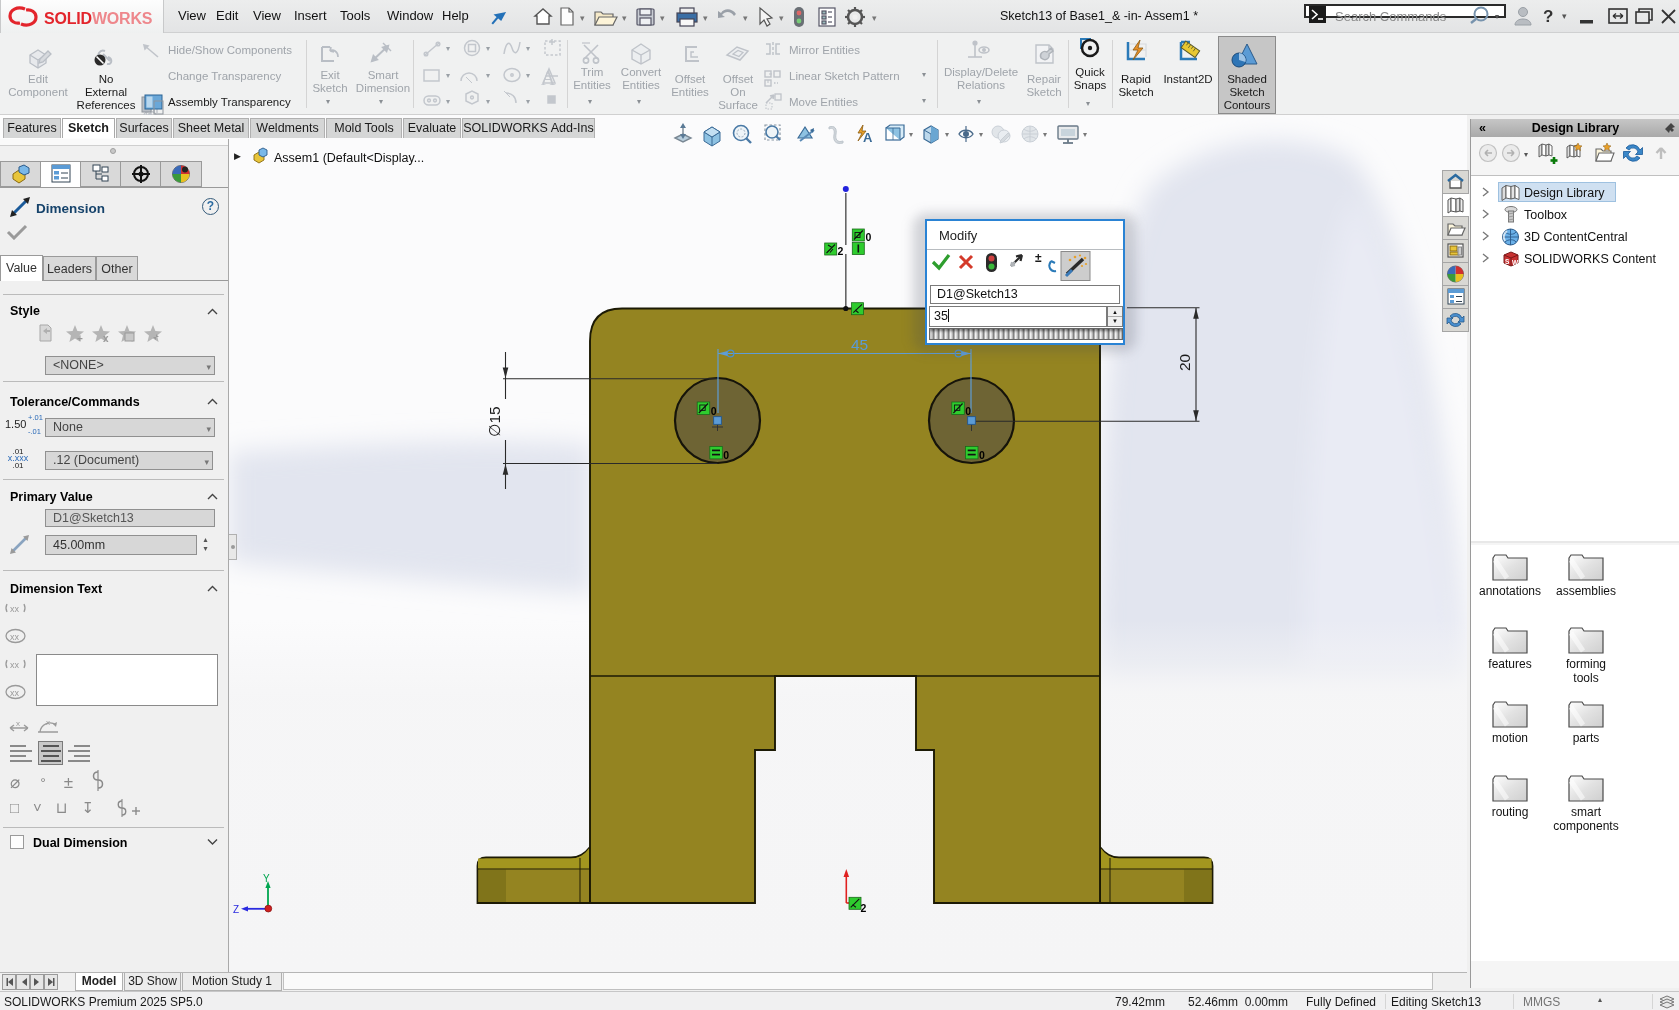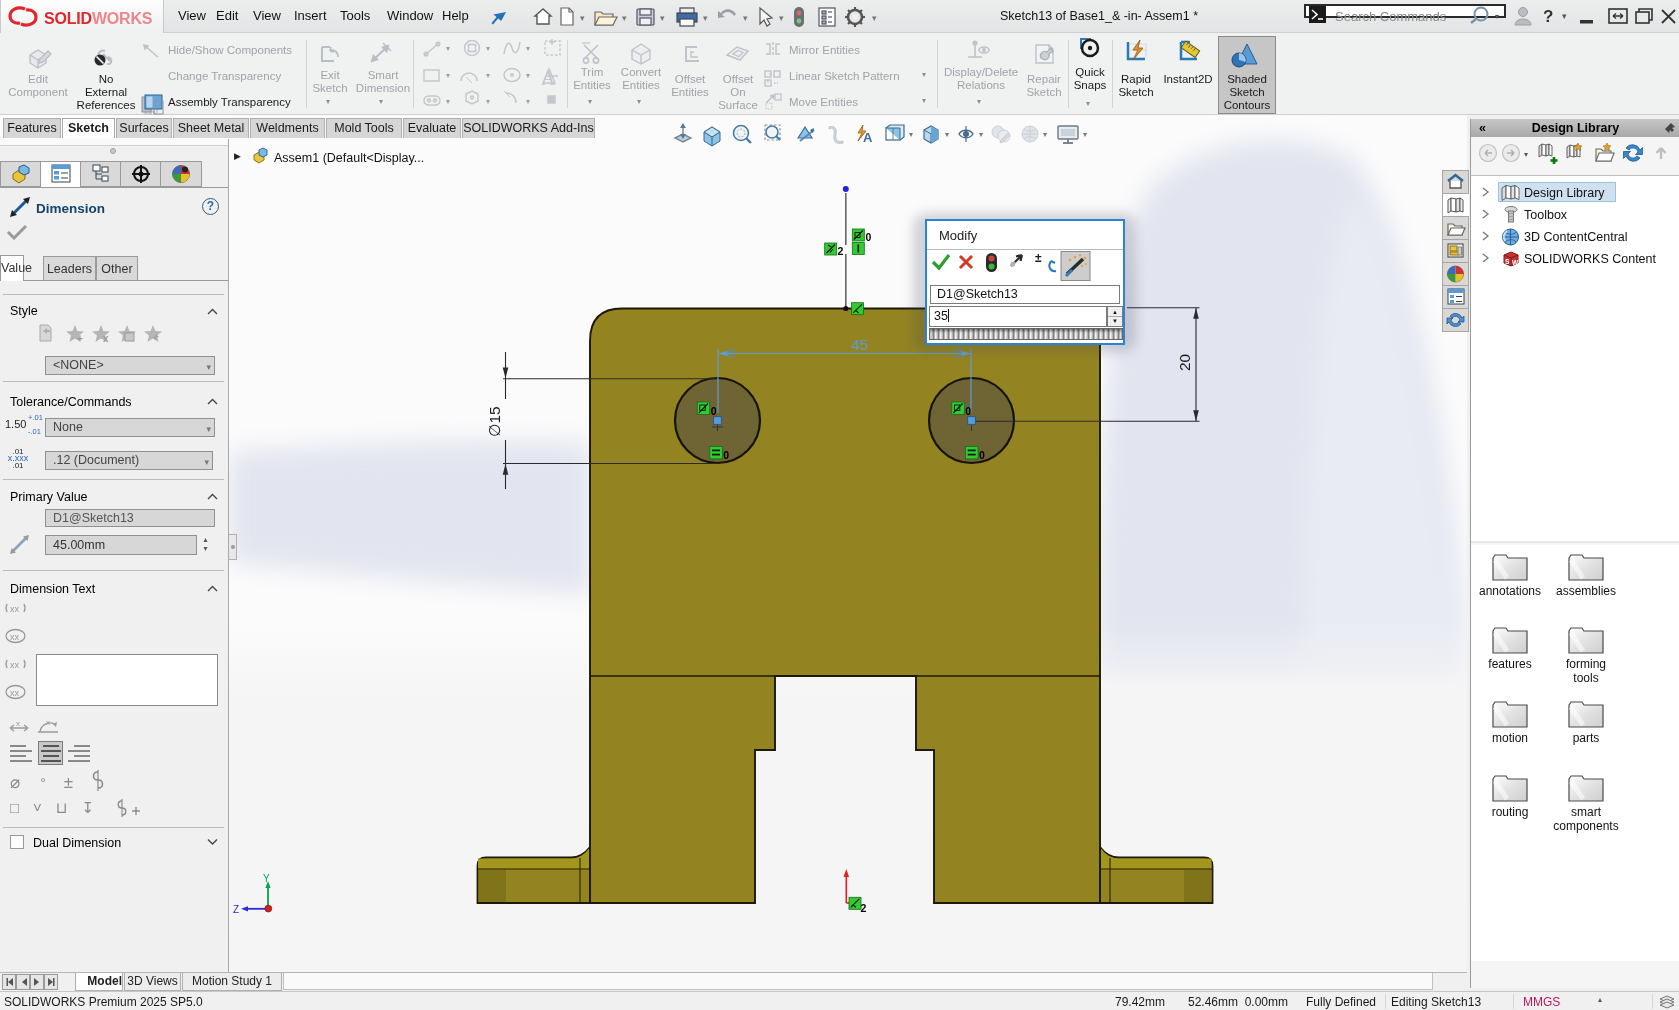--- a/index.html
+++ b/index.html
@@ -21,34 +21,34 @@
 .rrow{position:absolute;font-size:11.5px;color:#9fa4aa;white-space:nowrap;}
 .rrow.en{color:#1a1a1a;}
 .dar{color:#8a8f94;font-size:8px;}
 
 .ctab{position:absolute;top:118px;height:20px;z-index:6;background:#d5d6d6;border:1px solid #b0b0b0;border-bottom:none;font-size:12.5px;color:#1a1a1a;text-align:center;line-height:19px;}
 .ctab.act{background:#fff;font-weight:bold;border-color:#a8a8a8;}
 
 #viewport{position:absolute;left:229px;top:115px;width:1238px;height:857px;background:#fdfdfd;overflow:hidden;}
 
 #lpanel{position:absolute;left:0;top:138px;width:229px;height:834px;background:#f0f0f0;border-right:1px solid #a9a9a9;}
-.shead{font-weight:normal;font-size:12.5px;color:#000;}
+.shead{font-weight:bold;font-size:12.5px;color:#000;}
 .combo{position:absolute;background:#d7d7d7;border:1px solid #909090;font-size:12.5px;color:#444;line-height:16px;padding-left:7px;}
 .combo .cv{position:absolute;right:3px;top:2px;color:#777;font-size:9px;}
 .hsep{position:absolute;left:3px;width:221px;height:1px;background:#bbb;}
 
 #rpanel{position:absolute;left:1470px;top:119px;width:209px;height:869px;background:#f5f5f5;border-left:1px solid #9a9a9a;}
 #rtitle{position:absolute;left:0;top:0;width:209px;height:18px;background:linear-gradient(#c6c6c6,#a9a9a9);font-size:12.5px;font-weight:bold;text-align:center;line-height:18px;color:#000;}
 #tstrip{position:absolute;left:1442px;top:170px;width:27px;height:165px;}
 .tsbtn{position:absolute;left:0;width:27px;height:23.5px;background:#d9d8d4;border:1px solid #a5a5a5;}
 .tsbtn.act{background:#fff;border-right:none;}
 
 #btabs{position:absolute;left:0;top:972px;width:1467px;height:19px;background:#f0f0f0;border-top:1px solid #b5b5b5;}
 .btab{position:absolute;top:0px;height:18px;font-size:12px;text-align:center;line-height:17px;background:#ececec;border:1px solid #b0b0b0;border-top:none;color:#222;}
-.btab.act{background:#fff;font-weight:bold;text-align:right;}
+.btab.act{background:#fff;font-weight:bold;}
 #statusbar{position:absolute;left:0;top:991px;width:1679px;height:19px;background:#f0f0f1;border-top:1px solid #c6c6c7;font-size:12px;color:#1a1a1a;}
 .st{position:absolute;top:3px;}
 </style>
 </head>
 <body>
 <div id="titlebar">
   <div id="logo">
     <svg width="160" height="33" style="position:absolute;left:2px;top:1px">
       <g stroke="#e3252c" fill="none">
         <path d="M22,8 C14,5 7,9 7,15 C7,20 12,23 17,22" stroke-width="3.2"></path>
@@ -714,21 +714,21 @@
   <svg width="26" height="24" style="position:absolute;left:8px;top:57px">
     <line x1="4" y1="20" x2="20" y2="4" stroke="#1a5a9a" stroke-width="3"></line>
     <path d="M2,22 l2,-7 l5,5 Z M22,2 l-7,2 l5,5 Z" fill="#222"></path>
   </svg>
   <div style="position:absolute;left:36px;top:63px;font-size:13.5px;font-weight:bold;color:#16436b">Dimension</div>
   <div style="position:absolute;left:202px;top:60px;width:17px;height:17px;border:1.6px solid #345a7a;border-radius:50%;color:#2a6aa0;font-size:12px;font-weight:bold;text-align:center;line-height:15px">?</div>
   <svg width="22" height="16" style="position:absolute;left:6px;top:86px">
       <path d="M2,8 L8,14 L20,2" stroke="#9a9a9a" stroke-width="3" fill="none"></path>
     </svg>
 
-  <div style="position:absolute;left:0;top:117px;width:24px;height:26px;background:#fff;border:1px solid #9a9a9a;border-bottom:none;font-size:12.5px;color:#333;text-align:center;line-height:25px;z-index:2">Value</div>
+  <div style="position:absolute;left:0;top:117px;width:43px;height:26px;background:#fff;border:1px solid #9a9a9a;border-bottom:none;font-size:12.5px;color:#333;text-align:center;line-height:25px;z-index:2">Value</div>
   <div style="position:absolute;left:43px;top:118px;width:53px;height:25px;background:#d9d9d9;border:1px solid #9a9a9a;font-size:12.5px;color:#333;text-align:center;line-height:24px">Leaders</div>
   <div style="position:absolute;left:96px;top:118px;width:42px;height:25px;background:#d9d9d9;border:1px solid #9a9a9a;font-size:12.5px;color:#333;text-align:center;line-height:24px">Other</div>
   <div style="position:absolute;left:0;top:142px;width:228px;height:1px;background:#9a9a9a"></div>
   <div class="hsep" style="top:156px"></div>
 
   <div class="shead" style="position:absolute;left:10px;top:166px">Style</div>
   <svg width="11" height="7" style="position:absolute;left:207px;top:170px">
       <path d="M1,6 L5.5,1.5 L10,6" stroke="#444" fill="none" stroke-width="1.4"></path>
     </svg>
   <svg width="140" height="22" style="position:absolute;left:38px;top:185px" fill="#b5b5b5">
@@ -1049,34 +1049,34 @@
         <rect x="42.5" y="0.5" width="13" height="15"></rect>
       </g>
     <g fill="#555">
         <path d="M11,4 l0,8 l-5,-4 Z M6,4 l-1.5,0 l0,8 l1.5,0 Z"></path>
         <path d="M25,4 l0,8 l-5,-4 Z"></path>
         <path d="M32,4 l0,8 l5,-4 Z"></path>
         <path d="M46,4 l0,8 l5,-4 Z M51,4 l1.5,0 l0,8 l-1.5,0 Z"></path>
       </g>
   </svg>
   <div class="btab act" style="left:75px;width:48px">Model</div>
-  <div class="btab" style="left:124px;width:57px">3D Views</div>
+  <div class="btab" style="left:124px;width:57px">3D Show</div>
   <div class="btab" style="left:182px;width:100px">Motion Study 1</div>
   <div style="position:absolute;left:283px;top:0;width:1150px;height:17px;background:#fafafa;border:1px solid #c0c0c0;border-top:none"></div>
 </div>
 <div id="statusbar">
   <div class="st" style="left:4px">SOLIDWORKS Premium 2025 SP5.0</div>
   <div class="st" style="left:1115px">79.42mm</div>
   <div class="st" style="left:1188px">52.46mm&nbsp;&nbsp;0.00mm</div>
   <div class="st" style="left:1306px">Fully Defined</div>
   <div class="st" style="left:1391px">Editing Sketch13</div>
   <div style="position:absolute;left:1385px;top:2px;width:1px;height:15px;background:#d5d5d5"></div>
   <div style="position:absolute;left:1513px;top:2px;width:1px;height:15px;background:#d5d5d5"></div>
   <div style="position:absolute;left:1652px;top:2px;width:1px;height:15px;background:#d5d5d5"></div>
-  <div class="st" style="left:1523px;color:#be185d">MMGS</div>
+  <div class="st" style="left:1523px;color:#737373">MMGS</div>
   <div class="st" style="left:1598px;font-size:8px;color:#555">▴</div>
   <svg width="18" height="15" style="position:absolute;left:1658px;top:2px">
     <g fill="#e8e8e8" stroke="#777" stroke-width="1">
         <path d="M2,5 L9,2 L16,5 L9,8 Z"></path>
         <path d="M2,8 L9,5 L16,8 L9,11 Z"></path>
         <path d="M2,11 L9,8 L16,11 L9,14 Z"></path>
       </g>
   </svg>
 </div>
 

